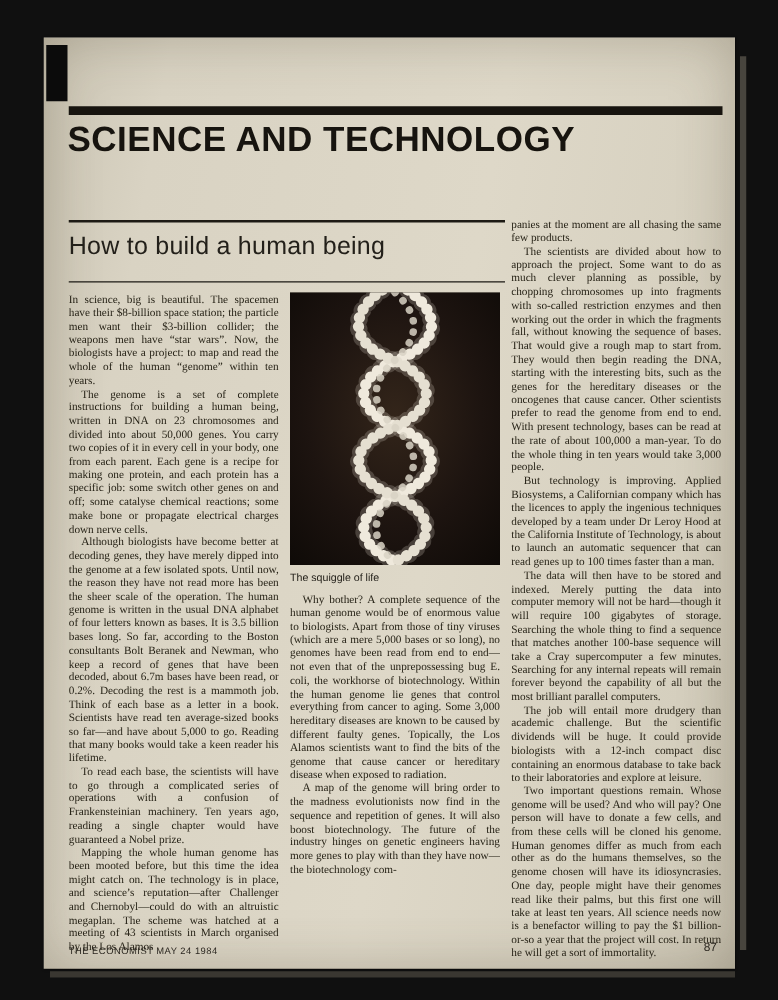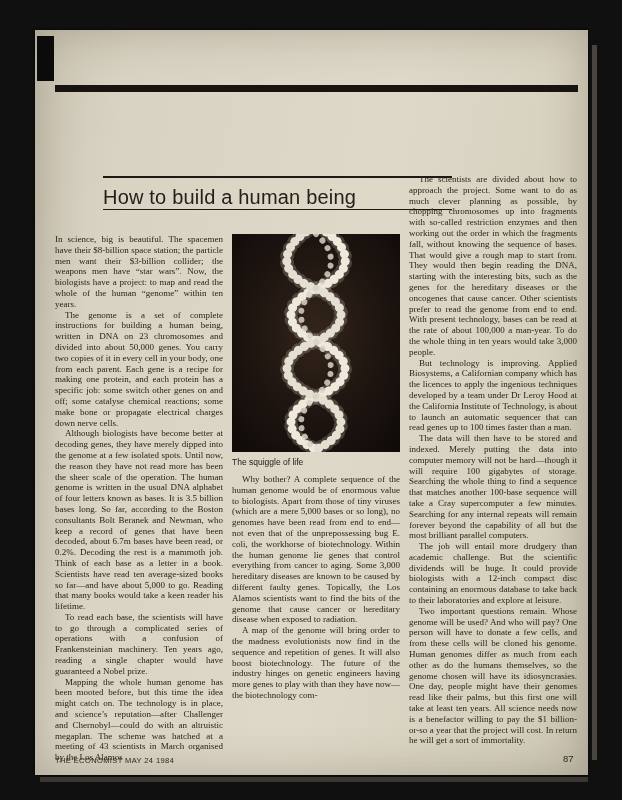--- a/index.html
+++ b/index.html
@@ -31,22 +31,21 @@
   }
   .section-title{
     position:absolute;left:19px;top:66px;margin:0;
     font-family:"Liberation Sans",sans-serif;font-weight:bold;
     font-size:28px;letter-spacing:.4px;color:#17140f;white-space:nowrap;
   }
   .article{position:absolute;left:20px;top:142px;width:523px;height:613px}
   .titleblock{
     position:absolute;left:0;top:4px;width:349px;
     border-top:2px solid #1d1a14;border-bottom:1.5px solid #1d1a14;
-    padding:8px 0 0;
-    margin-left:48px;
+    padding:8px 0 16px;
   }
   .article-title{
     margin:0;font-family:"Liberation Sans",sans-serif;font-weight:400;
     font-size:20px;letter-spacing:.2px;color:#23201a;
   }
   .col{
     position:absolute;width:168px;overflow:hidden;
     font-size:9px;line-height:10.8px;text-align:justify;color:#282418;
   }
   .col p{margin:0;text-indent:10px}
@@ -74,20 +73,21 @@
     font-family:"Liberation Sans",sans-serif;font-weight:normal;
     font-size:9.5px;color:#2b2720;text-align:center;
   }
 </style>
 </head>
 <body>
 
 <div class="paper">
 
   <div class="rule-thick"></div>
+  <h1 class="section-title">SCIENCE AND TECHNOLOGY</h1>
 
   <div class="article">
 
     <div class="titleblock">
       <h2 class="article-title">How to build a human being</h2>
     </div>
 
     <div class="photo">
       <svg width="168" height="218" viewBox="0 0 168 218" xmlns="http://www.w3.org/2000/svg">
         <defs>
@@ -117,20 +117,21 @@
       <p>To read each base, the scientists will have to go through a complicated series of operations with a confusion of Frankensteinian machinery. Ten years ago, reading a single chapter would have guaranteed a Nobel prize.</p>
       <p>Mapping the whole human genome has been mooted before, but this time the idea might catch on. The technology is in place, and science’s reputation—after Challenger and Chernobyl—could do with an altruistic megaplan. The scheme was hatched at a meeting of 43 scientists in March organised by the Los Alamos</p>
     </div>
 
     <div class="col col2">
       <p>Why bother? A complete sequence of the human genome would be of enormous value to biologists. Apart from those of tiny viruses (which are a mere 5,000 bases or so long), no genomes have been read from end to end—not even that of the unprepossessing bug E. coli, the workhorse of biotechnology. Within the human genome lie genes that control everything from cancer to aging. Some 3,000 hereditary diseases are known to be caused by different faulty genes. Topically, the Los Alamos scientists want to find the bits of the genome that cause cancer or hereditary disease when exposed to radiation.</p>
       <p>A map of the genome will bring order to the madness evolutionists now find in the sequence and repetition of genes. It will also boost biotechnology. The future of the industry hinges on genetic engineers having more genes to play with than they have now—the biotechnology com-</p>
     </div>
 
     <div class="col col3">
+      <p class="noindent">panies at the moment are all chasing the same few products.</p>
       <p>The scientists are divided about how to approach the project. Some want to do as much clever planning as possible, by chopping chromosomes up into fragments with so-called restriction enzymes and then working out the order in which the fragments fall, without knowing the sequence of bases. That would give a rough map to start from. They would then begin reading the DNA, starting with the interesting bits, such as the genes for the hereditary diseases or the oncogenes that cause cancer. Other scientists prefer to read the genome from end to end. With present technology, bases can be read at the rate of about 100,000 a man-year. To do the whole thing in ten years would take 3,000 people.</p>
       <p>But technology is improving. Applied Biosystems, a Californian company which has the licences to apply the ingenious techniques developed by a team under Dr Leroy Hood at the California Institute of Technology, is about to launch an automatic sequencer that can read genes up to 100 times faster than a man.</p>
       <p>The data will then have to be stored and indexed. Merely putting the data into computer memory will not be hard—though it will require 100 gigabytes of storage. Searching the whole thing to find a sequence that matches another 100-base sequence will take a Cray supercomputer a few minutes. Searching for any internal repeats will remain forever beyond the capability of all but the most brilliant parallel computers.</p>
       <p>The job will entail more drudgery than academic challenge. But the scientific dividends will be huge. It could provide biologists with a 12-inch compact disc containing an enormous database to take back to their laboratories and explore at leisure.</p>
       <p>Two important questions remain. Whose genome will be used? And who will pay? One person will have to donate a few cells, and from these cells will be cloned his genome. Human genomes differ as much from each other as do the humans themselves, so the genome chosen will have its idiosyncrasies. One day, people might have their genomes read like their palms, but this first one will take at least ten years. All science needs now is a benefactor willing to pay the $1 billion-or-so a year that the project will cost. In return he will get a sort of immortality.</p>
     </div>
 
   </div>
 
   <div class="footer-left">THE ECONOMIST MAY 24 1984</div>

